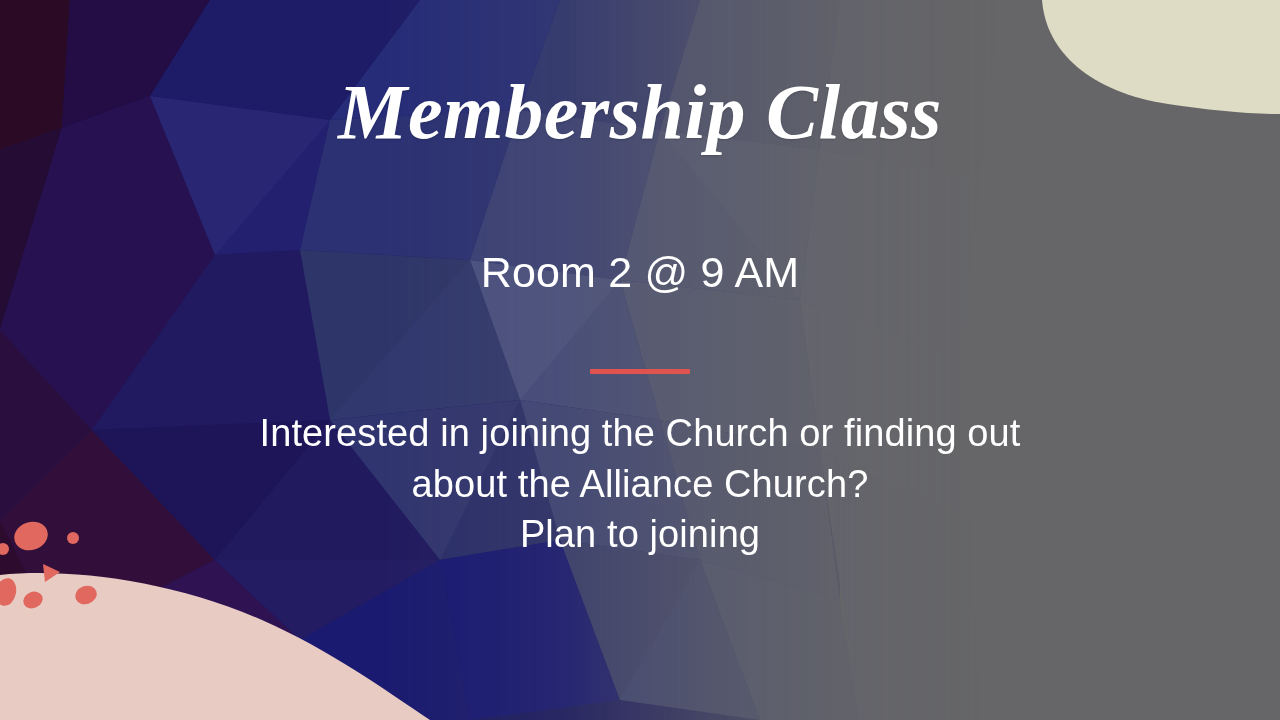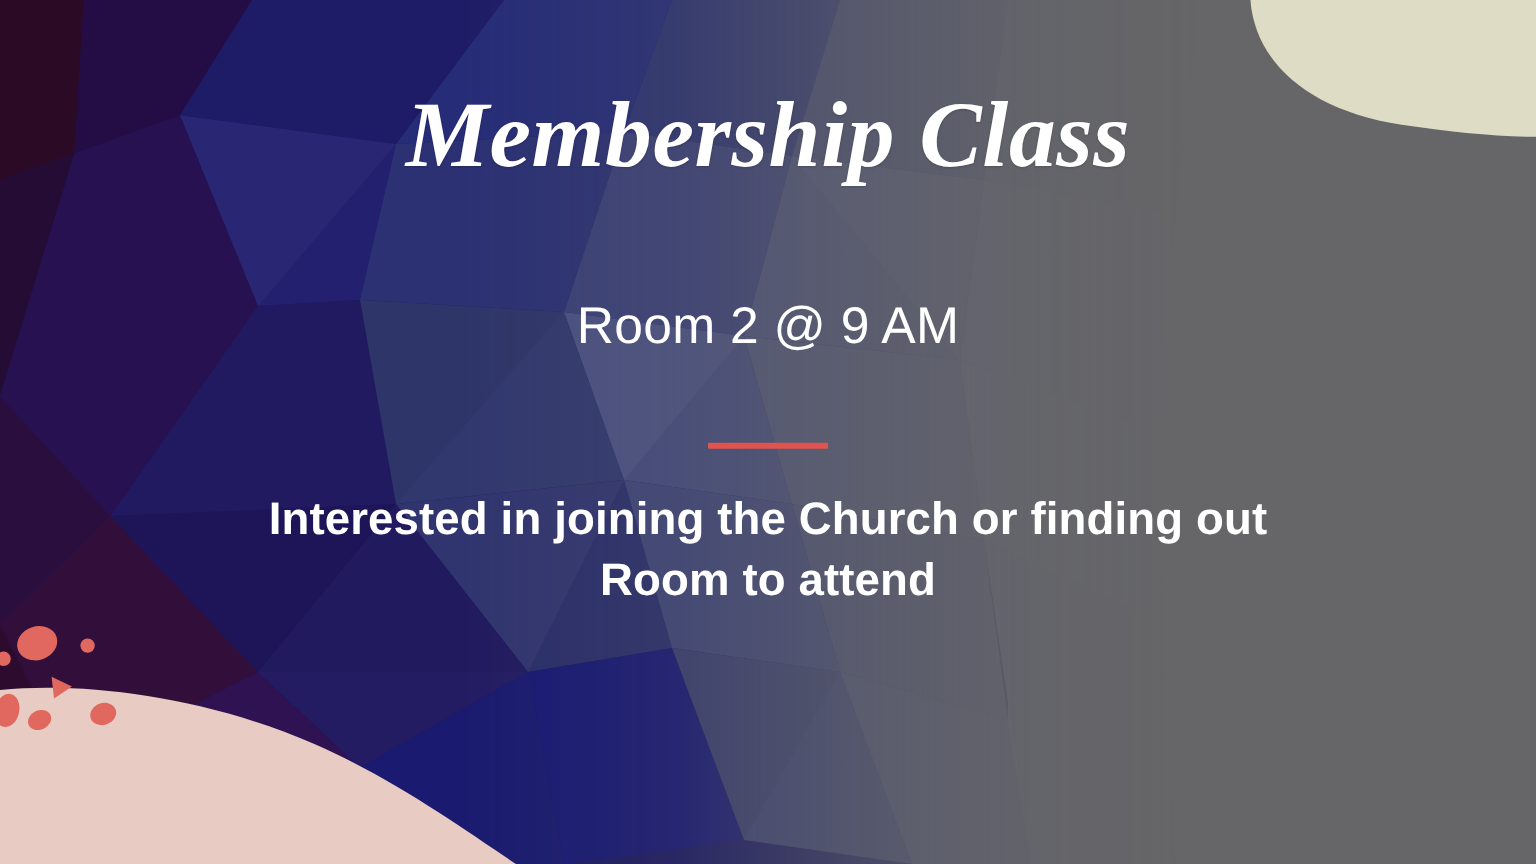--- a/index.html
+++ b/index.html
@@ -74,21 +74,21 @@
     border-radius: 1px;
   }
 
   .body-copy {
     position: absolute;
     left: 0;
     right: 0;
     top: 408px;
     color: #ffffff;
     font-size: 38px;
-    font-weight: 700;
+    font-weight: 400;
     line-height: 1.33;
     letter-spacing: 0.1px;
   }
   .body-line { display: block; }
 </style>
 </head>
 <body>
 
 <div id="slide">
 
@@ -184,17 +184,18 @@
     </h1>
 
     <div class="subtitle">
       <span class="subtitle-line">Room 2 @ 9 AM</span>
     </div>
 
     <div class="accent-rule"></div>
 
     <div class="body-copy">
       <span class="body-line">Interested in joining the Church or finding out</span>
-      <span class="body-line">Room to attend</span>
+      <span class="body-line">about the Alliance Church?</span>
+      <span class="body-line">Plan to joining</span>
     </div>
 
   </div>
 </div>
 
 </body></html>

